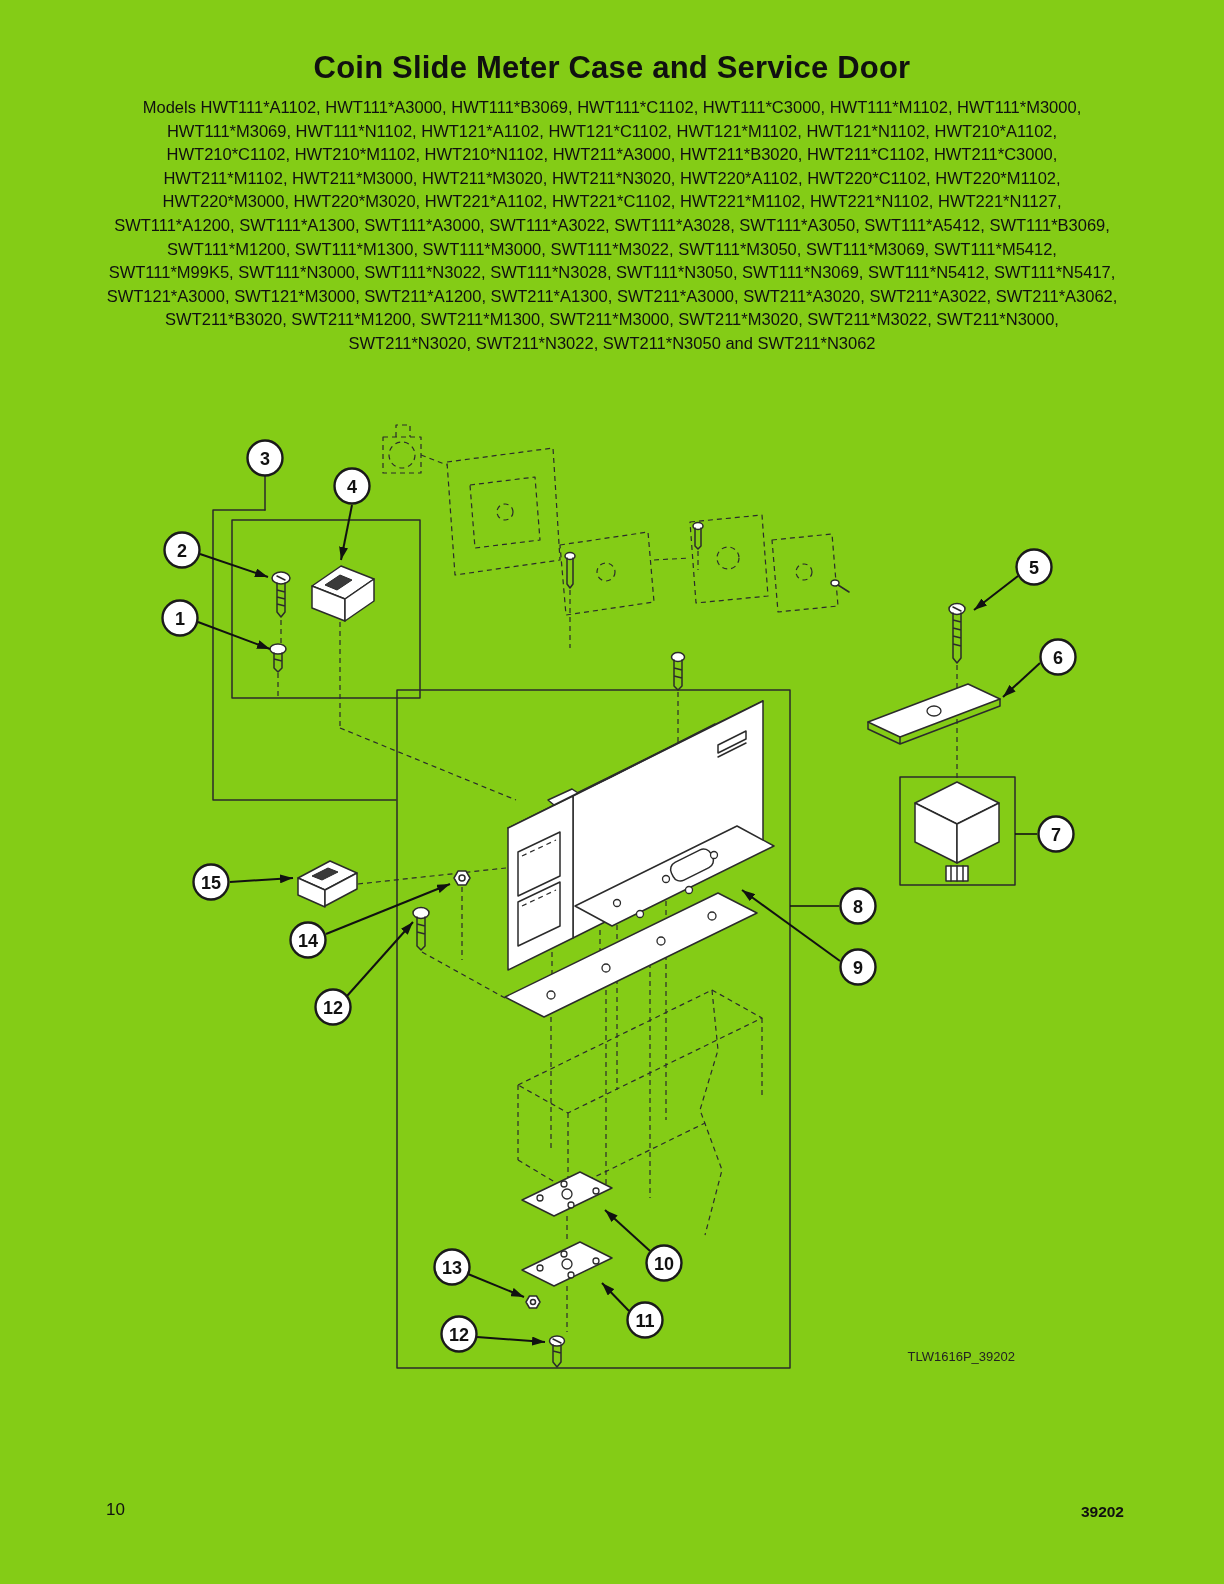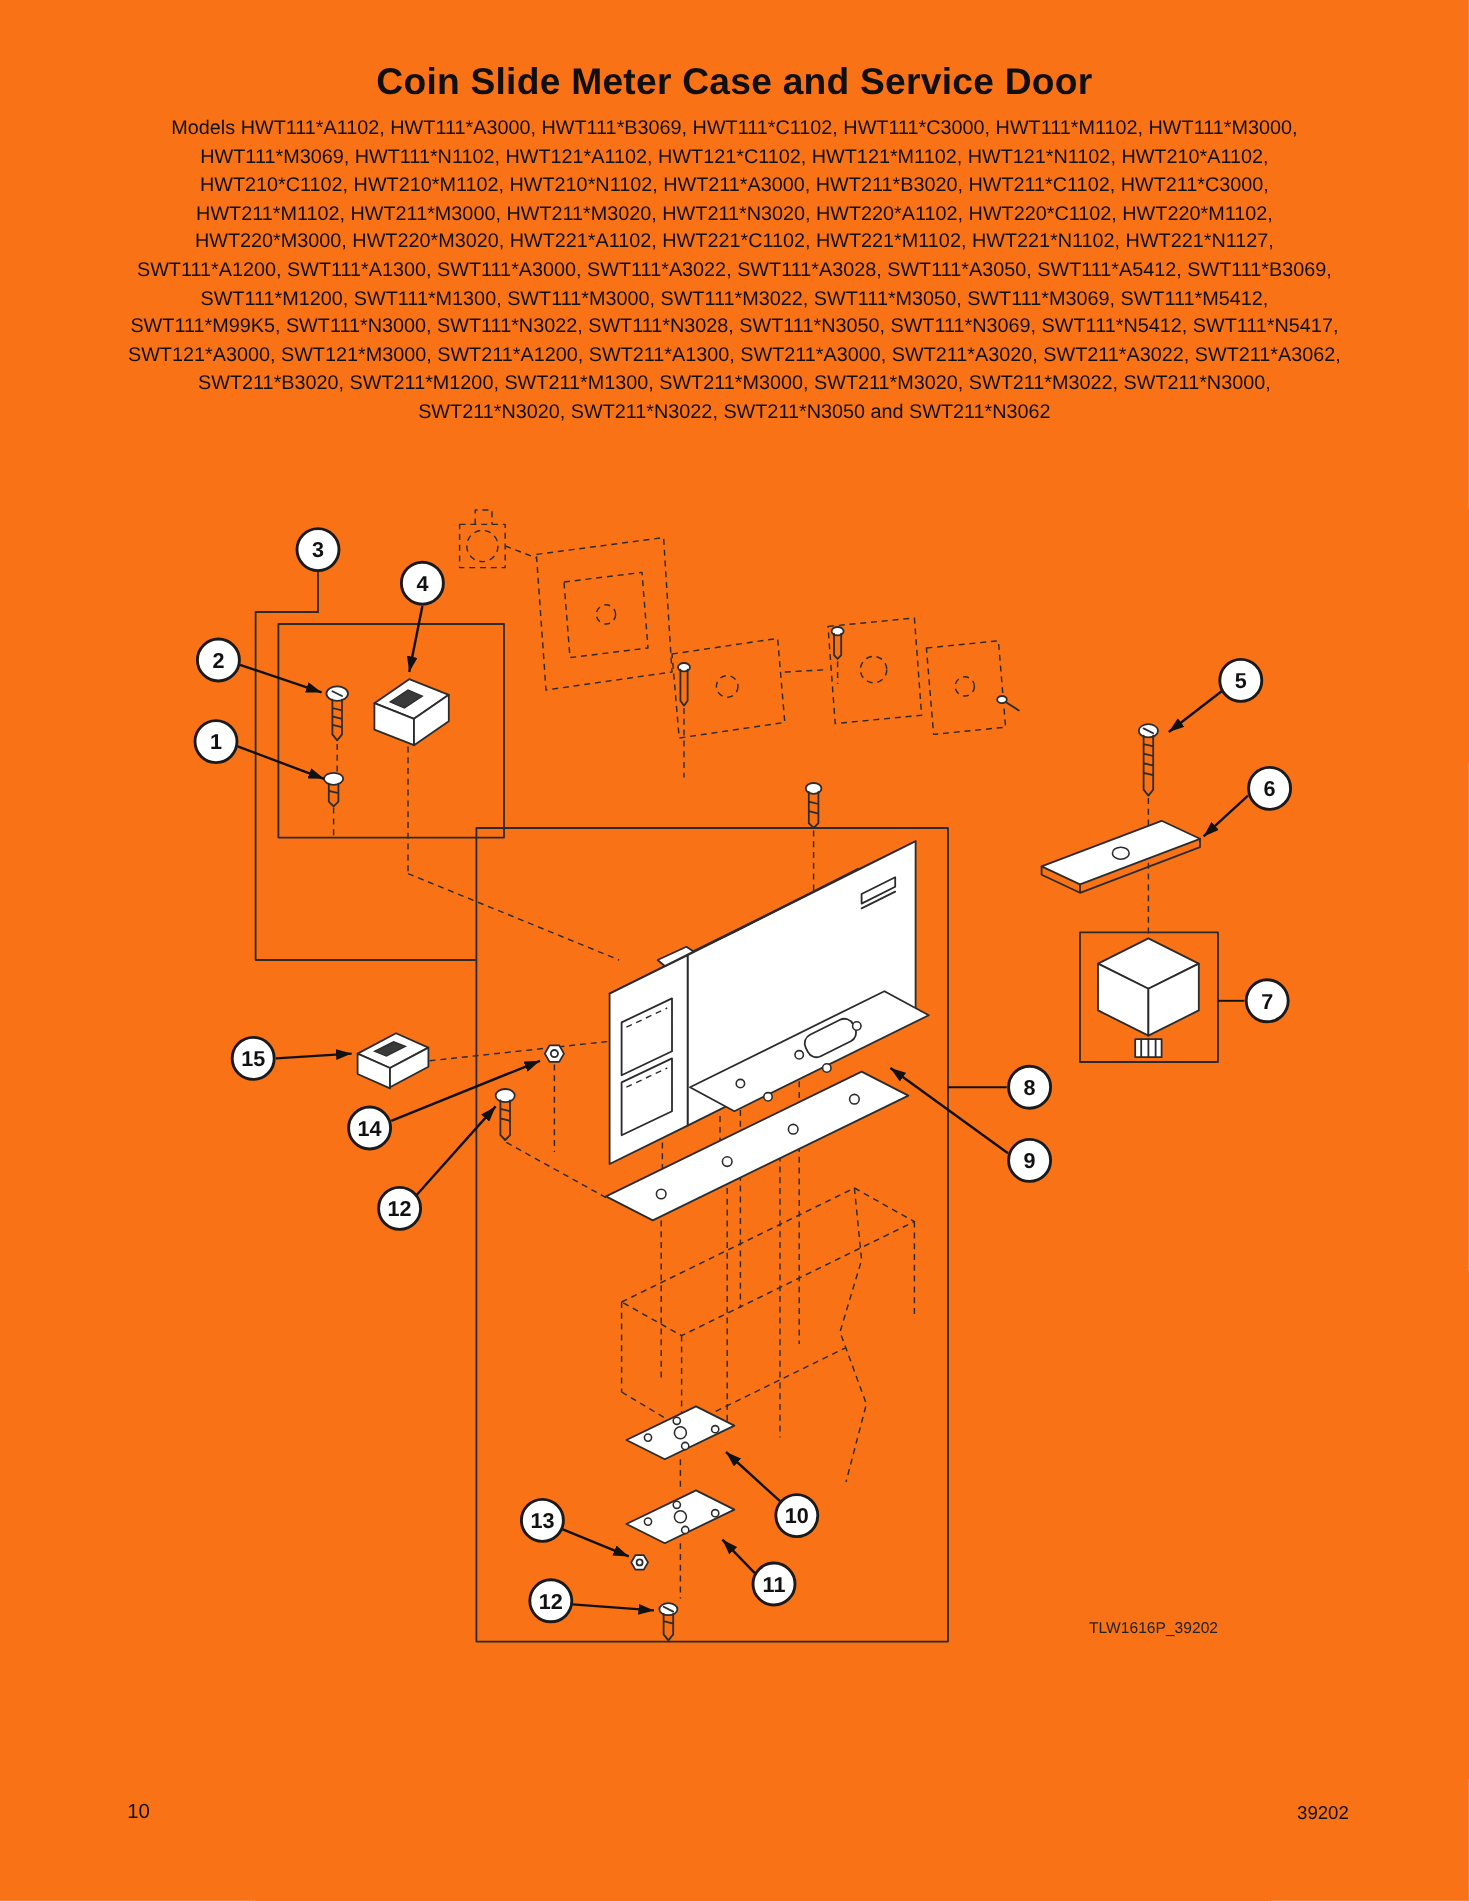--- a/index.html
+++ b/index.html
@@ -1,39 +1,39 @@
 <!DOCTYPE html>
 <html><head>
 <meta charset="utf-8">
 <style>
   html,body{margin:0;padding:0;}
   body{
     width:1224px;height:1584px;background:#ffffff;
     font-family:"Liberation Sans",sans-serif;color:#151515;
   }
-  .page{position:relative;width:1224px;height:1584px;overflow:hidden;background:#f97316;}
+  .page{position:relative;width:1224px;height:1584px;overflow:hidden;background:#84cc16;}
   .header{height:400px;box-sizing:border-box;padding-top:50px;text-align:center;overflow:hidden;}
   .page-title{font-size:31px;font-weight:bold;margin:0 0 10px 0;color:#101010;letter-spacing:.2px;}
   .models{width:1018px;margin:0 auto;font-size:16.5px;line-height:1.43;color:#101010;}
   .diagram-wrap{position:relative;height:1000px;}
   svg{display:block;}
   .ln{fill:none;stroke:#2b2b2b;stroke-width:1.5;stroke-linejoin:round;stroke-linecap:round;}
   .lnf{fill:#ffffff;stroke:#2b2b2b;stroke-width:1.5;stroke-linejoin:round;}
   .hole{fill:#ffffff;stroke:#2b2b2b;stroke-width:1.3;}
   .slotfill{fill:#3a3a3a;stroke:#2b2b2b;stroke-width:1;}
   .dash{fill:none;stroke:#2b2b2b;stroke-width:1.2;stroke-dasharray:5 4;stroke-linejoin:round;}
   .lead{stroke:#111;stroke-width:1.6;fill:none;}
   .arr{stroke:#111;stroke-width:2;fill:none;marker-end:url(#ah);}
   .callout-circle{fill:#fff;stroke:#1a1a1a;stroke-width:2.4;}
   .callout-num{font-family:"Liberation Sans",sans-serif;font-size:18px;font-weight:bold;fill:#111;text-anchor:middle;}
   .figcode{font-family:"Liberation Sans",sans-serif;font-size:13px;fill:#222;}
   .footer{position:relative;height:184px;font-size:15.5px;color:#101010;}
   .footer .pageno{position:absolute;left:106px;top:100px;font-size:17px;}
   .footer .copy{position:absolute;left:0;right:0;top:103px;text-align:center;}
-  .footer .docno{position:absolute;right:100px;top:103px;}
+  .footer .docno{position:absolute;right:100px;top:103px;font-weight:bold;}
 </style>
 </head>
 <body>
 
 <div class="page">
 
   <div class="header">
     <h1 class="page-title">Coin Slide Meter Case and Service Door</h1>
     <p class="models">Models HWT111*A1102, HWT111*A3000, HWT111*B3069, HWT111*C1102, HWT111*C3000, HWT111*M1102, HWT111*M3000, HWT111*M3069, HWT111*N1102, HWT121*A1102, HWT121*C1102, HWT121*M1102, HWT121*N1102, HWT210*A1102, HWT210*C1102, HWT210*M1102, HWT210*N1102, HWT211*A3000, HWT211*B3020, HWT211*C1102, HWT211*C3000, HWT211*M1102, HWT211*M3000, HWT211*M3020, HWT211*N3020, HWT220*A1102, HWT220*C1102, HWT220*M1102, HWT220*M3000, HWT220*M3020, HWT221*A1102, HWT221*C1102, HWT221*M1102, HWT221*N1102, HWT221*N1127, SWT111*A1200, SWT111*A1300, SWT111*A3000, SWT111*A3022, SWT111*A3028, SWT111*A3050, SWT111*A5412, SWT111*B3069, SWT111*M1200, SWT111*M1300, SWT111*M3000, SWT111*M3022, SWT111*M3050, SWT111*M3069, SWT111*M5412, SWT111*M99K5, SWT111*N3000, SWT111*N3022, SWT111*N3028, SWT111*N3050, SWT111*N3069, SWT111*N5412, SWT111*N5417, SWT121*A3000, SWT121*M3000, SWT211*A1200, SWT211*A1300, SWT211*A3000, SWT211*A3020, SWT211*A3022, SWT211*A3062, SWT211*B3020, SWT211*M1200, SWT211*M1300, SWT211*M3000, SWT211*M3020, SWT211*M3022, SWT211*N3000, SWT211*N3020, SWT211*N3022, SWT211*N3050 and SWT211*N3062</p>
   </div>

